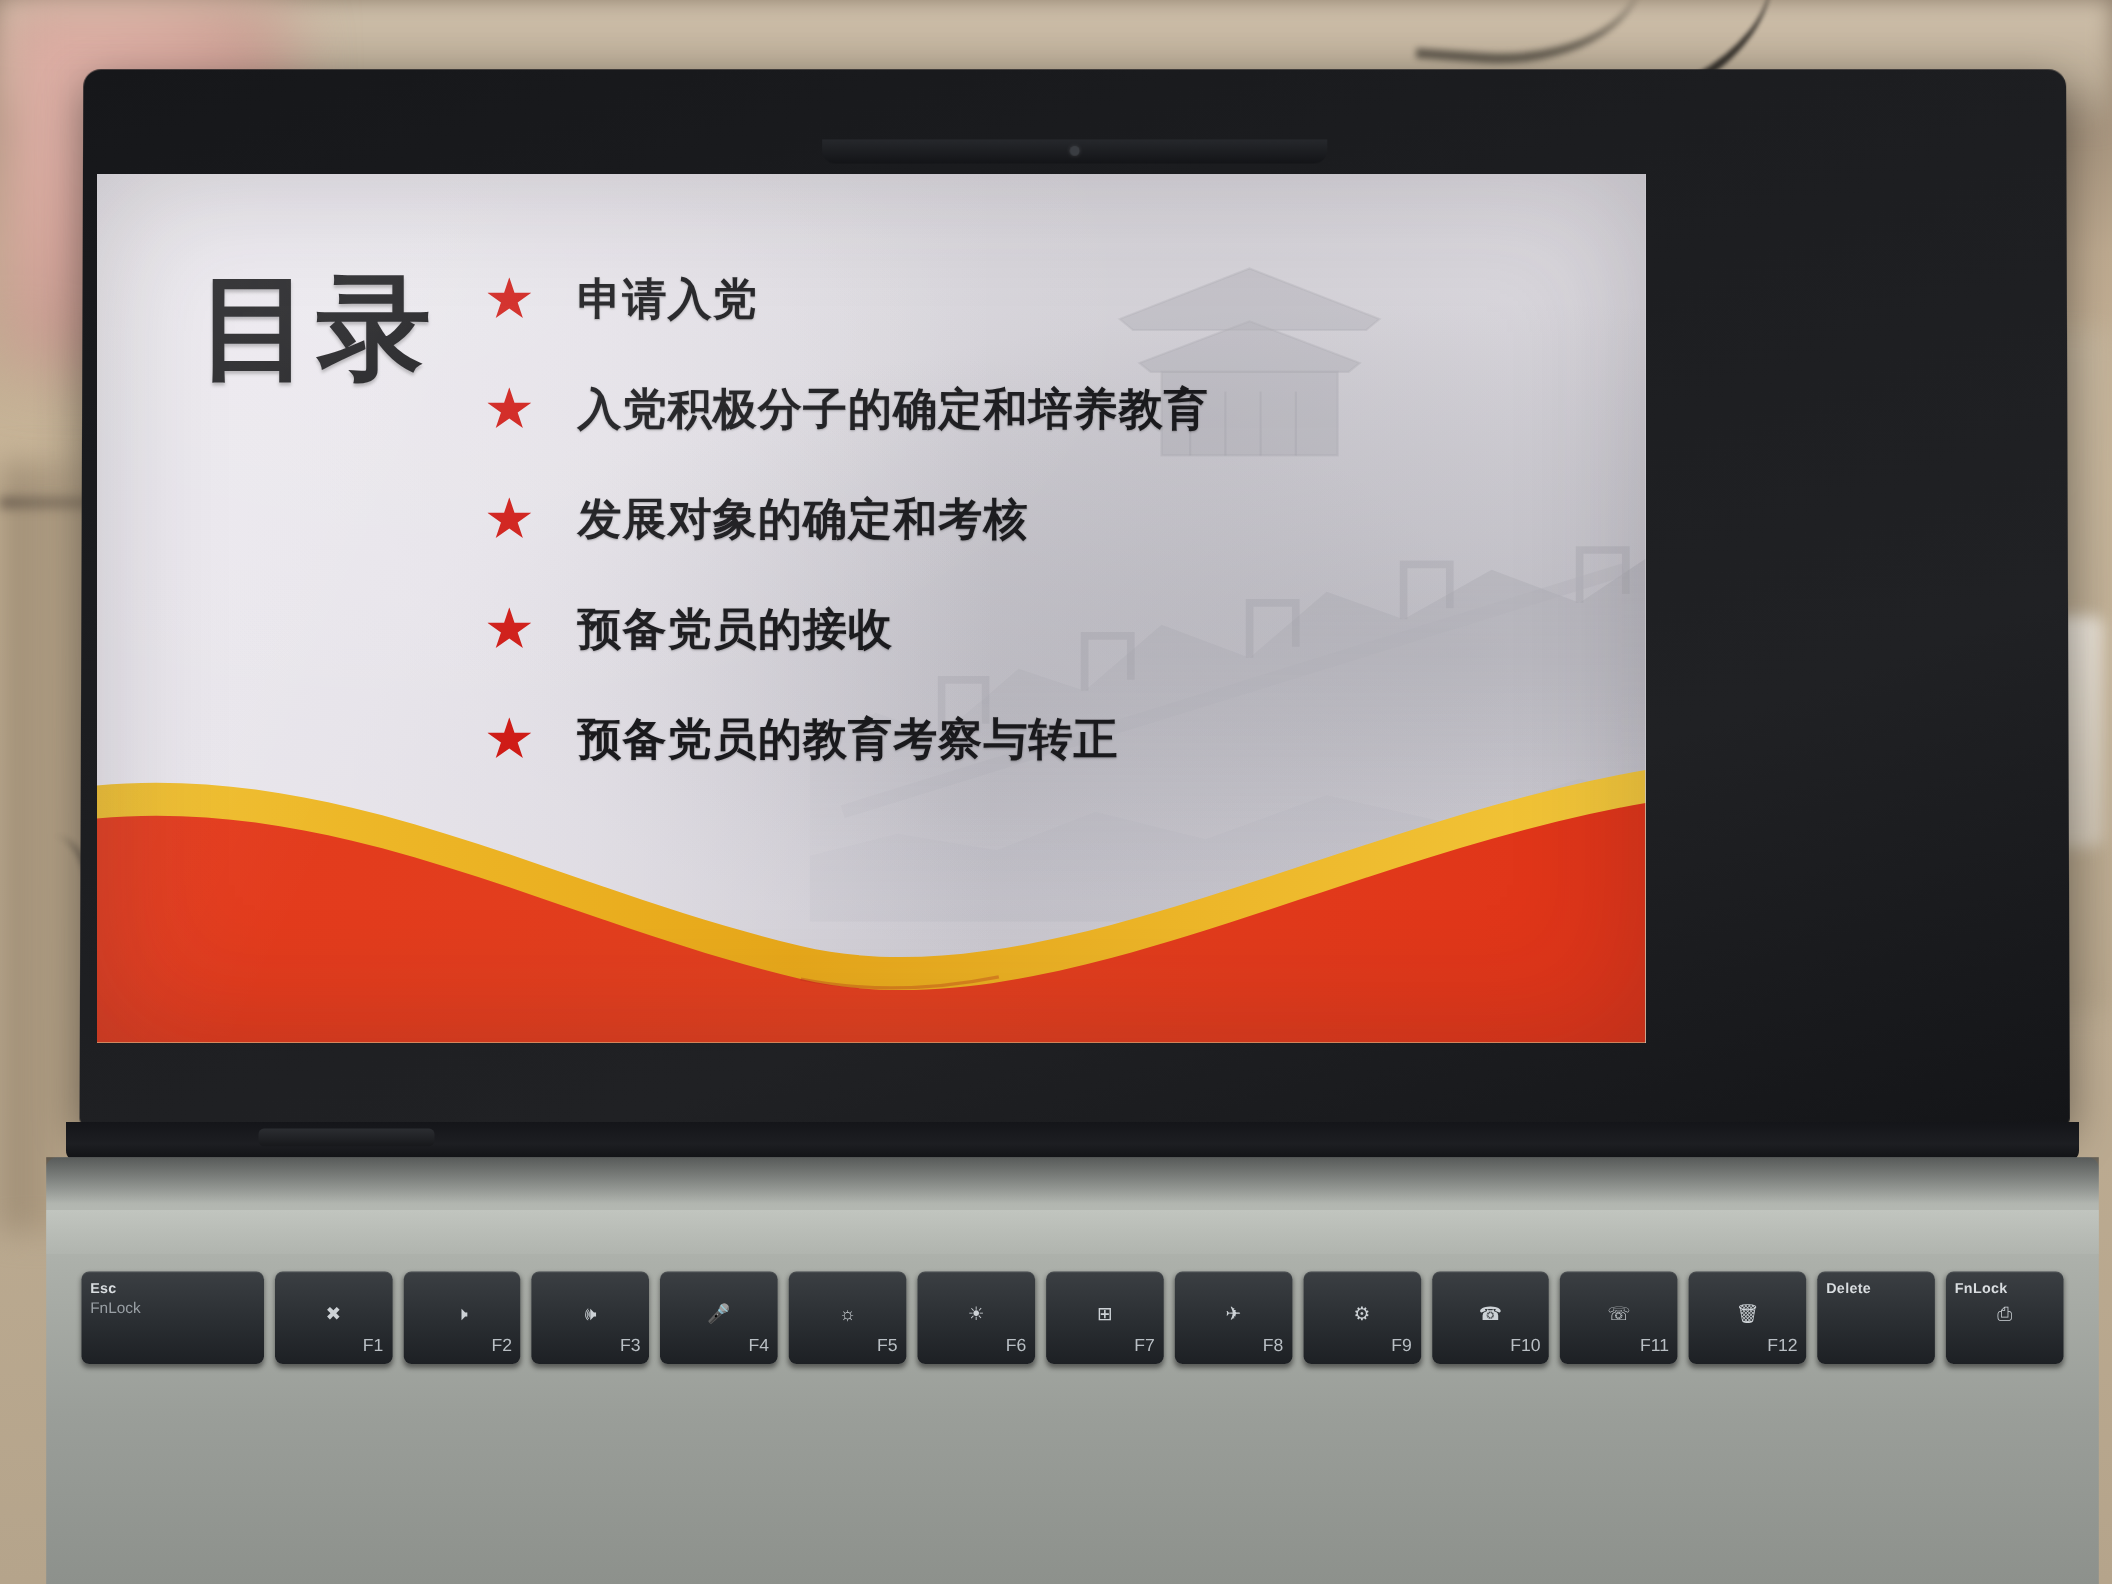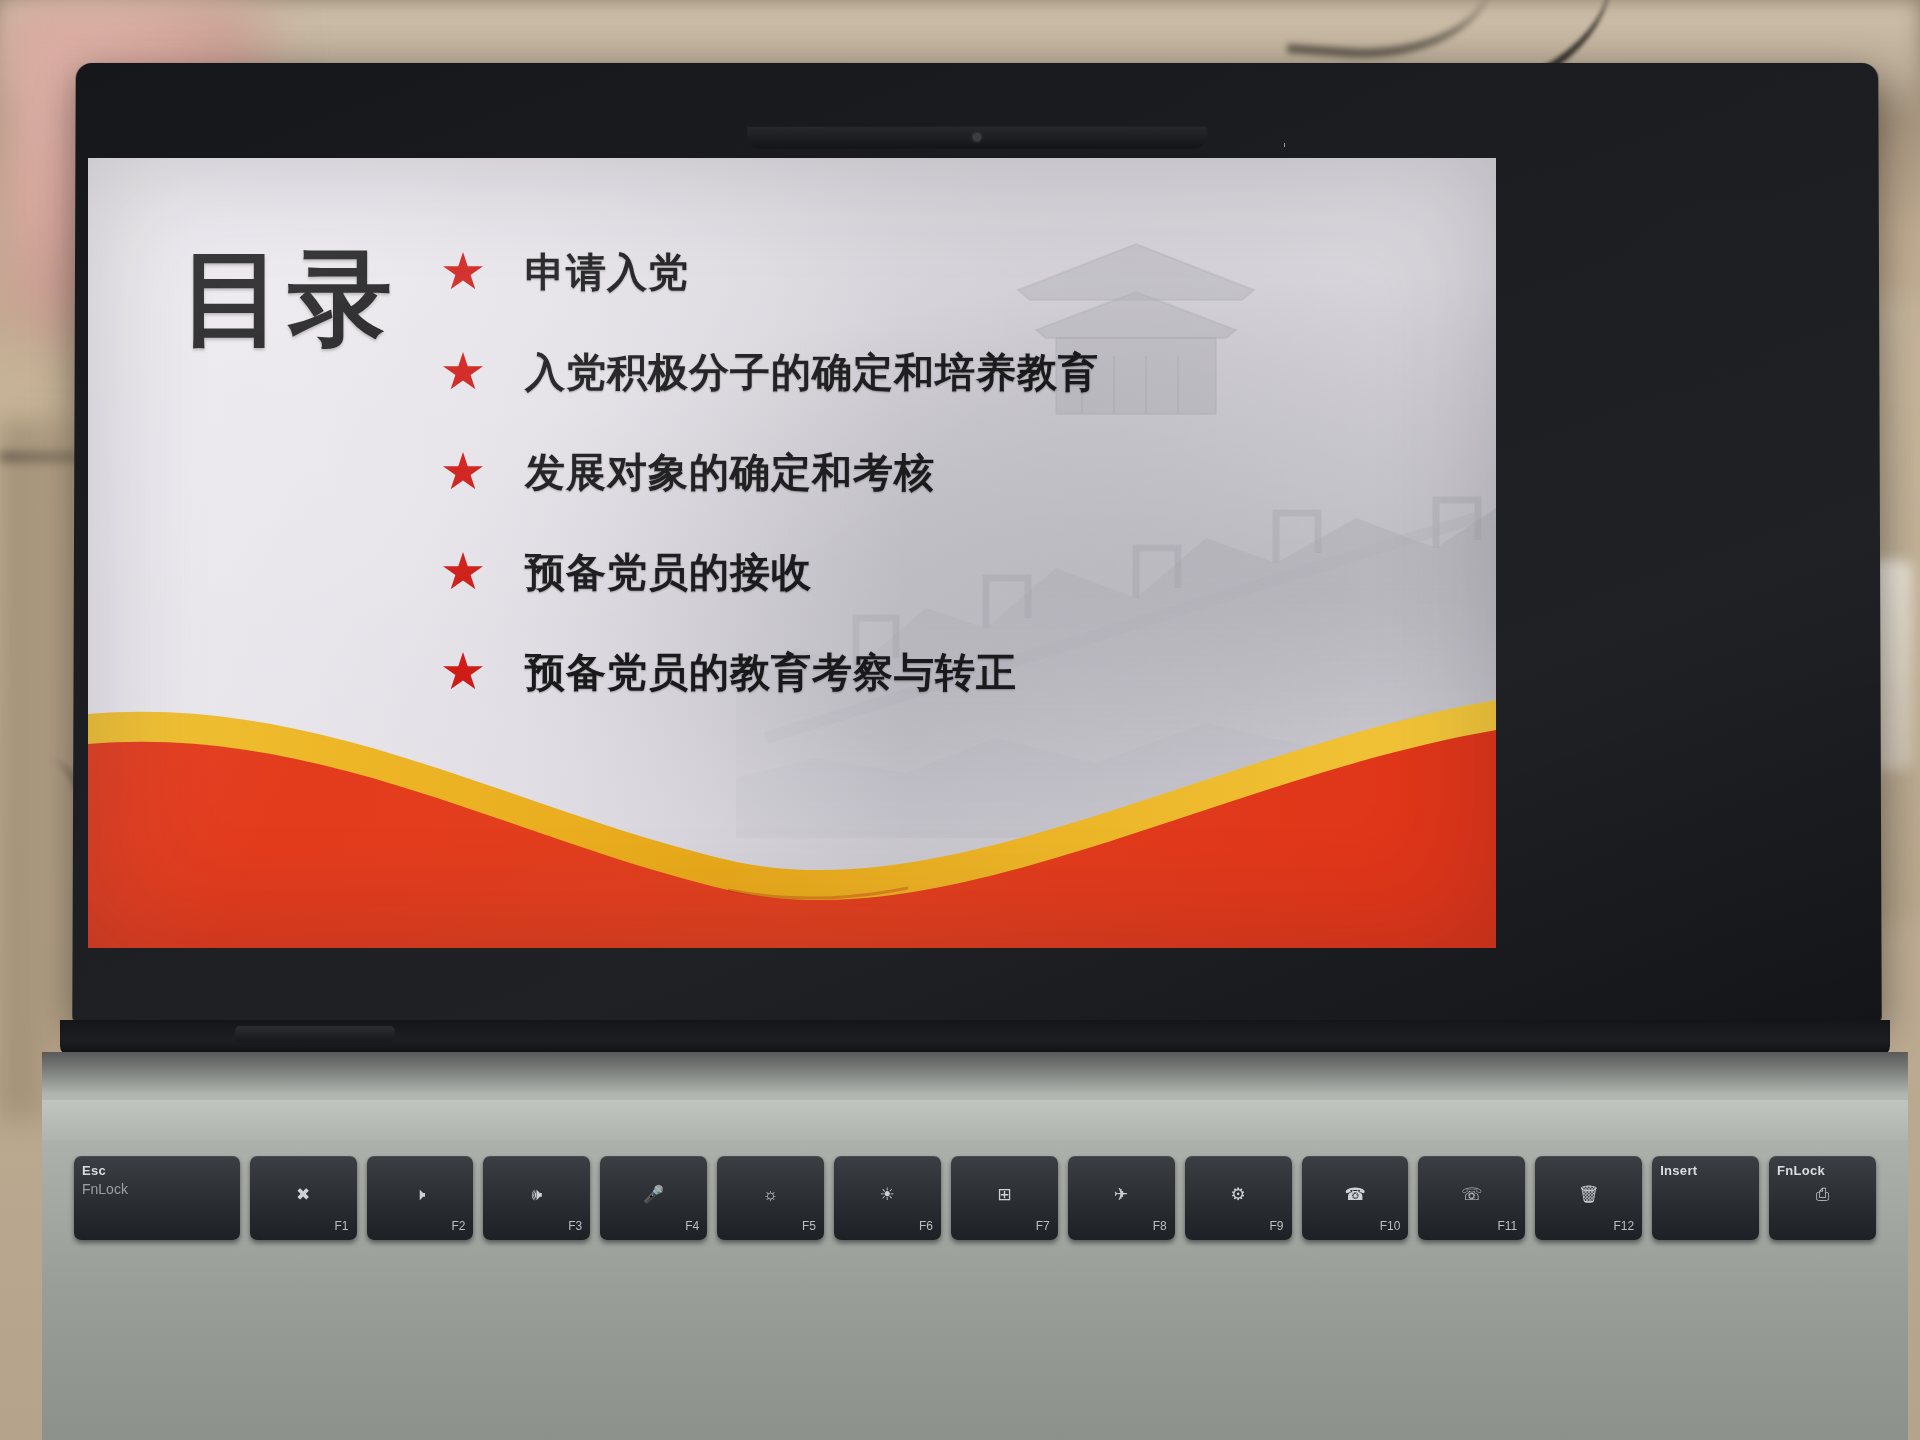--- a/index.html
+++ b/index.html
@@ -210,21 +210,21 @@
     font-size:12px;
     overflow:hidden;
   }
   .key .k-main {
     position:absolute; left:8px; top:7px; font-size:13px; font-weight:bold; letter-spacing:.3px;
   }
   .key .k-sub {
     position:absolute; left:8px; top:25px; font-size:14px; color:#9aa0a5;
   }
   .key .k-fn {
-    position:absolute; right:8px; bottom:7px; font-size:12px; color:#b9bfc4;
+    position:absolute; right:8px; bottom:7px; font-size:16px; color:#b9bfc4;
   }
   .key .k-gl {
     position:absolute; left:50%; top:30px; transform:translateX(-50%);
     font-size:17px; color:#cdd2d6; line-height:1;
   }
   .key.wide { flex:1.55 1 0; }
 </style>
 </head>
 <body>
 
@@ -392,21 +392,21 @@
         </div>
         <div class="key">
           <span class="k-gl">☏</span>
           <span class="k-fn">F11</span>
         </div>
         <div class="key">
           <span class="k-gl">🗑</span>
           <span class="k-fn">F12</span>
         </div>
         <div class="key">
-          <span class="k-main">Insert</span>
+          <span class="k-main">Delete</span>
         </div>
         <div class="key">
           <span class="k-main">FnLock</span>
           <span class="k-gl">⎙</span>
         </div>
       </div>
 
   </div>
 </div>
 

